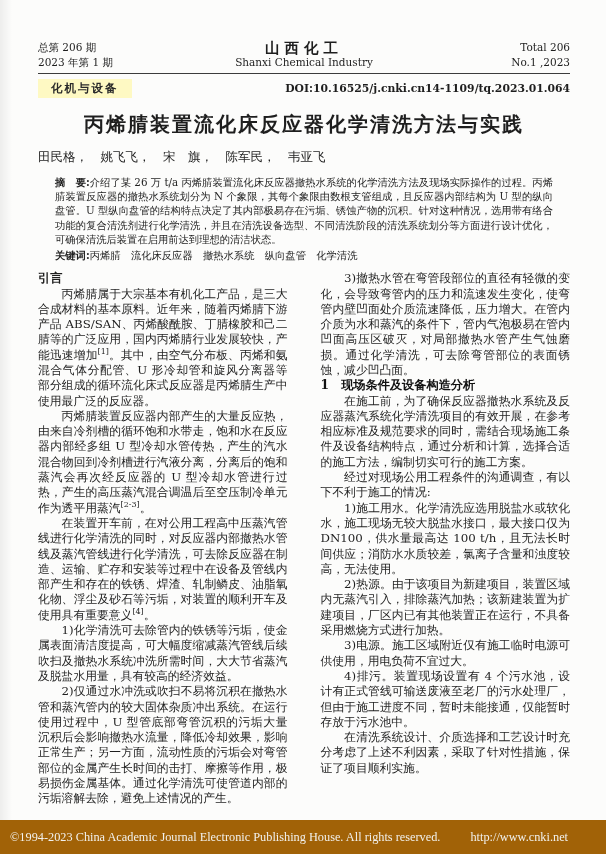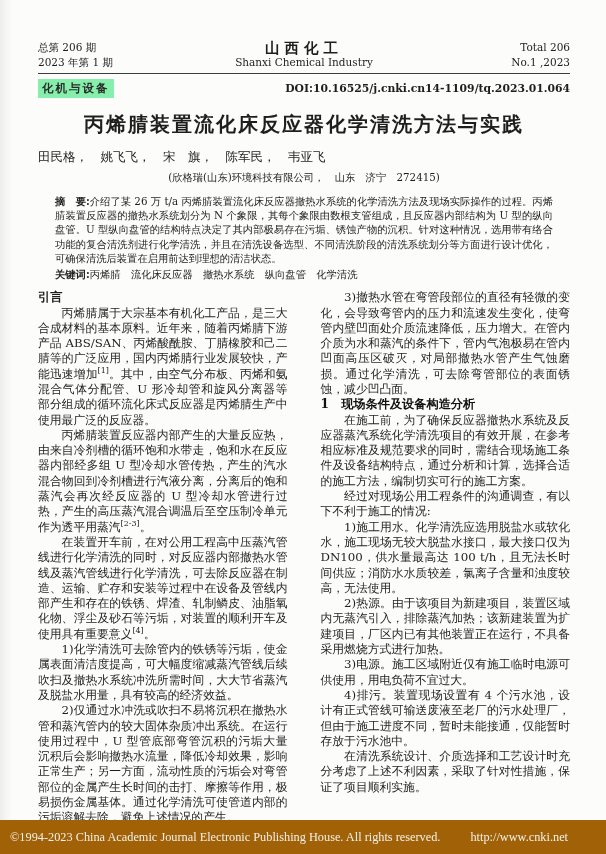--- a/index.html
+++ b/index.html
@@ -22,22 +22,22 @@
   .jheader { display: flex; justify-content: space-between; align-items: flex-end;
              font-size: 10.5px; line-height: 15px; }
   .jh-left { width: 130px; }
   .jh-right { width: 130px; text-align: right; }
   .jh-center { text-align: center; }
   .jh-cn { font-size: 14.5px; font-weight: bold; letter-spacing: 5px; }
   .jh-en { font-size: 10.5px; }
   .header-rule { border-bottom: 1.6px solid #3c3c3c; margin-top: 3px; }
 
   .badge-row { display: flex; justify-content: space-between; align-items: center; margin-top: 5px; }
-  .badge { background: #86efac; color: #2a2a2a; font-weight: bold; font-size: 11.5px;
-           padding: 2px 4px; letter-spacing: 2px; }
+  .badge { background: #fef9c3; color: #2a2a2a; font-weight: bold; font-size: 11.5px;
+           padding: 2px 13px; letter-spacing: 2px; }
   .doi { font-weight: bold; font-size: 10.8px; }
 
   
   .title { text-align: center; font-size: 20px; font-weight: bold; margin-top: 13px; letter-spacing: 2px; }
   .authors { font-size: 12.5px; margin-top: 11px; }
   .affil { text-align: center; font-size: 10.3px; margin-top: 5px; }
 
   
   .meta { margin-top: 9px; padding: 0 17px; font-size: 10.3px; line-height: 14.2px; text-align: justify; }
   .b { font-weight: bold; }
@@ -82,21 +82,20 @@
   </div>
   <div class="header-rule"></div>
 
   <div class="badge-row">
     <span class="badge">化机与设备</span>
     <span class="doi">DOI:10.16525/j.cnki.cn14-1109/tq.2023.01.064</span>
   </div>
 
   <div class="title">丙烯腈装置流化床反应器化学清洗方法与实践</div>
   <div class="authors">田民格，　姚飞飞，　宋　旗，　陈军民，　韦亚飞</div>
-  <div class="affil">(欣格瑞(山东)环境科技有限公司，　山东　济宁　272415)</div>
 
   <div class="meta">
     <div><span class="b">摘　要:</span><span>介绍了某 26 万 t/a 丙烯腈装置流化床反应器撤热水系统的化学清洗方法及现场实际操作的过程。丙烯腈装置反应器的撤热水系统划分为 N 个象限，其每个象限由数根支管组成，且反应器内部结构为 U 型的纵向盘管。U 型纵向盘管的结构特点决定了其内部极易存在污垢、锈蚀产物的沉积。针对这种情况，选用带有络合功能的复合清洗剂进行化学清洗，并且在清洗设备选型、不同清洗阶段的清洗系统划分等方面进行设计优化，可确保清洗后装置在启用前达到理想的清洁状态。</span></div>
     <div class="kw"><span class="b">关键词:</span><span>丙烯腈　流化床反应器　撤热水系统　纵向盘管　化学清洗</span></div>
   </div>
 
   <div class="cols">
 
     <div class="col">
       <div class="h-intro">引言</div>

